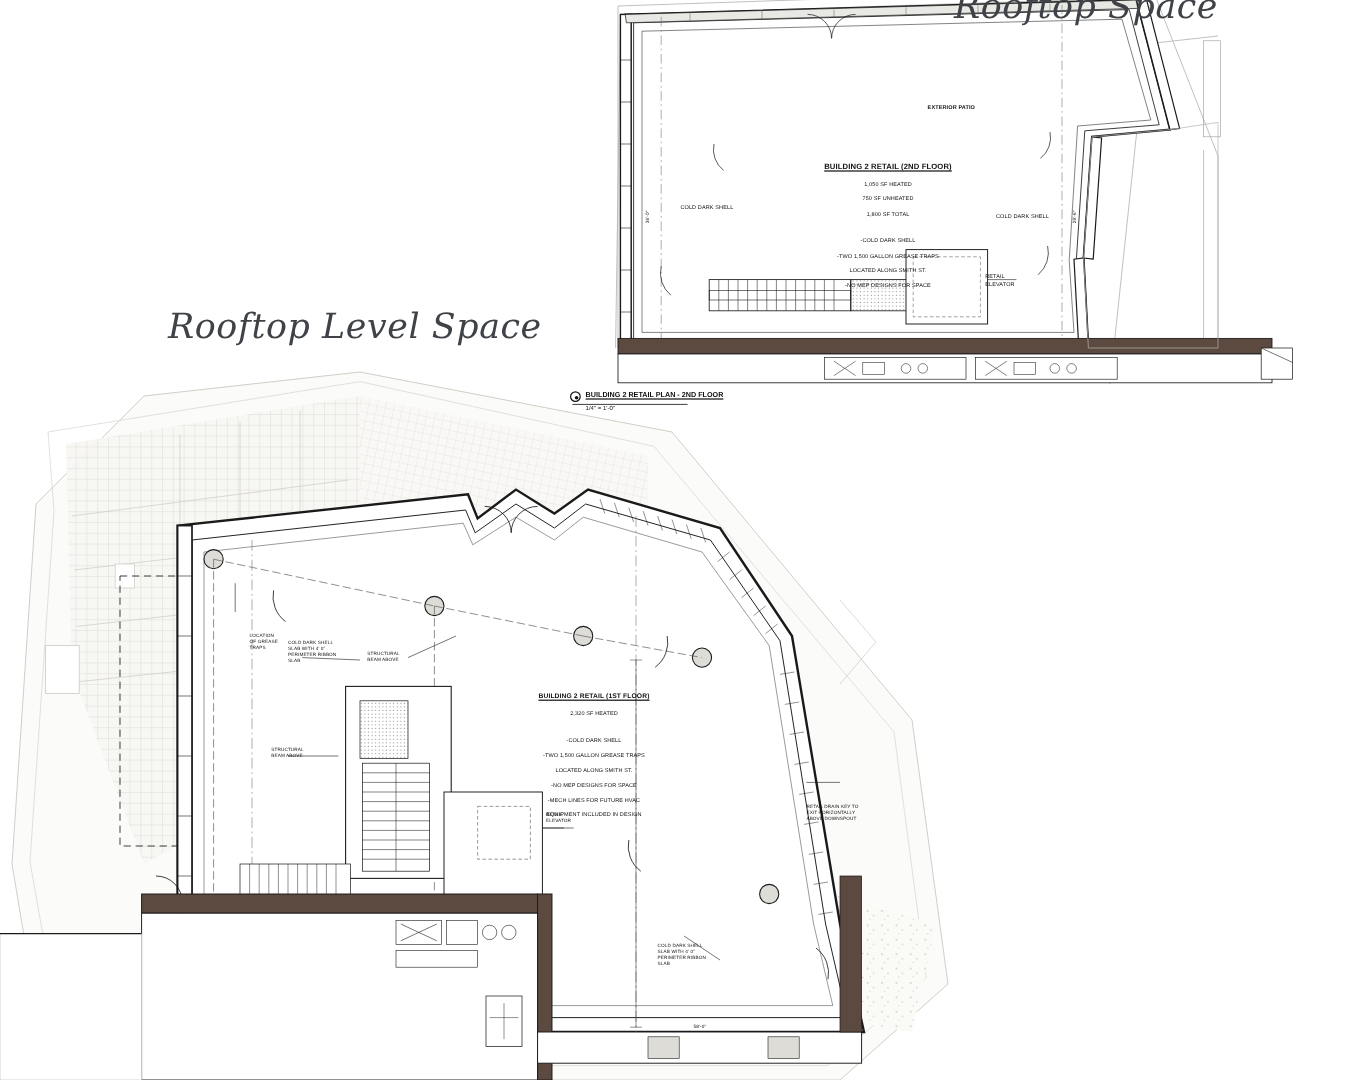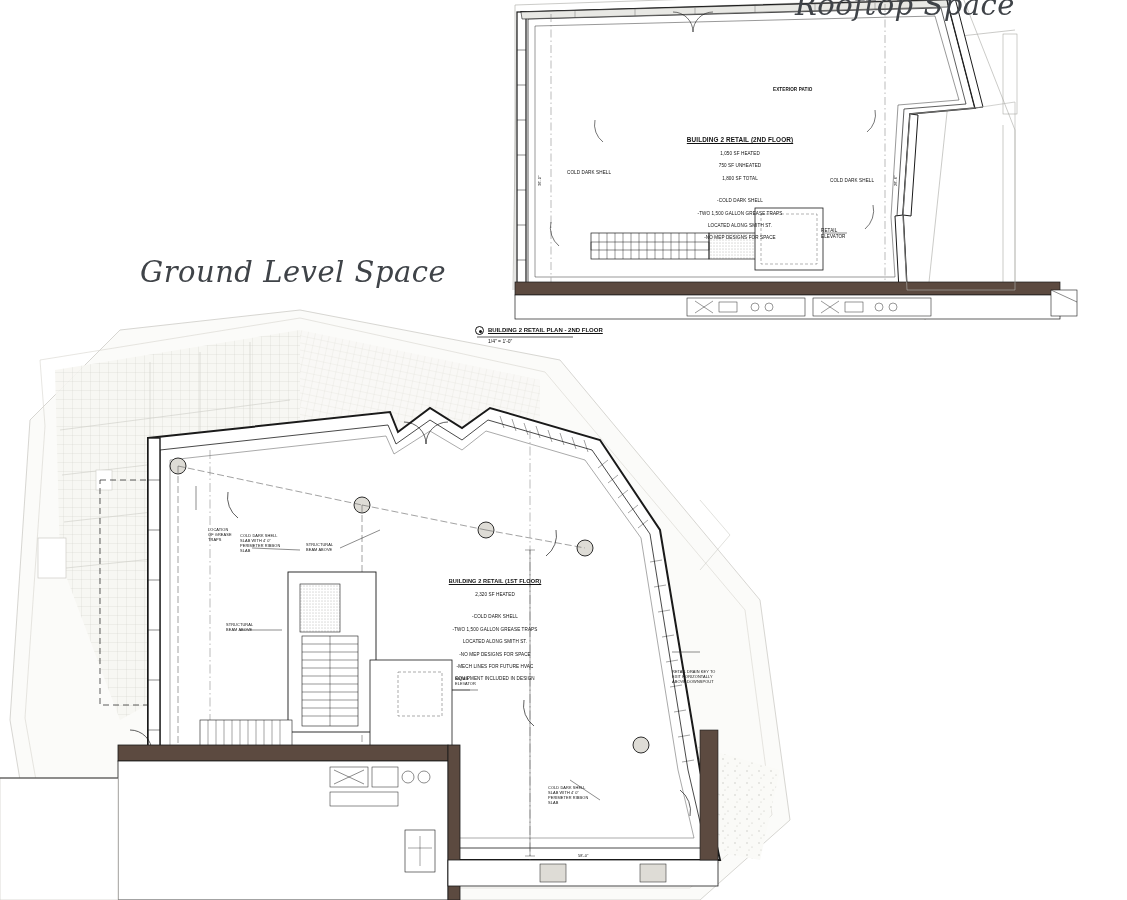--- a/index.html
+++ b/index.html
@@ -499,13 +499,13 @@
 
   <div class="note left xtiny" style="left:548px; top:486px; line-height:1.25;">COLD DARK SHELL
 SLAB WITH 4' 0"
 PERIMETER RIBBON
 SLAB</div>
 
   <div class="note xtiny" style="left:578px; top:553px;">58'-0"</div>
 </div>
 
 <div class="script-title" id="title-rooftop">Rooftop Space</div>
-<div class="script-title" id="title-ground">Ground Level Space</div>
+<div class="script-title" id="title-ground">Rooftop Level Space</div>
 
 </body></html>

